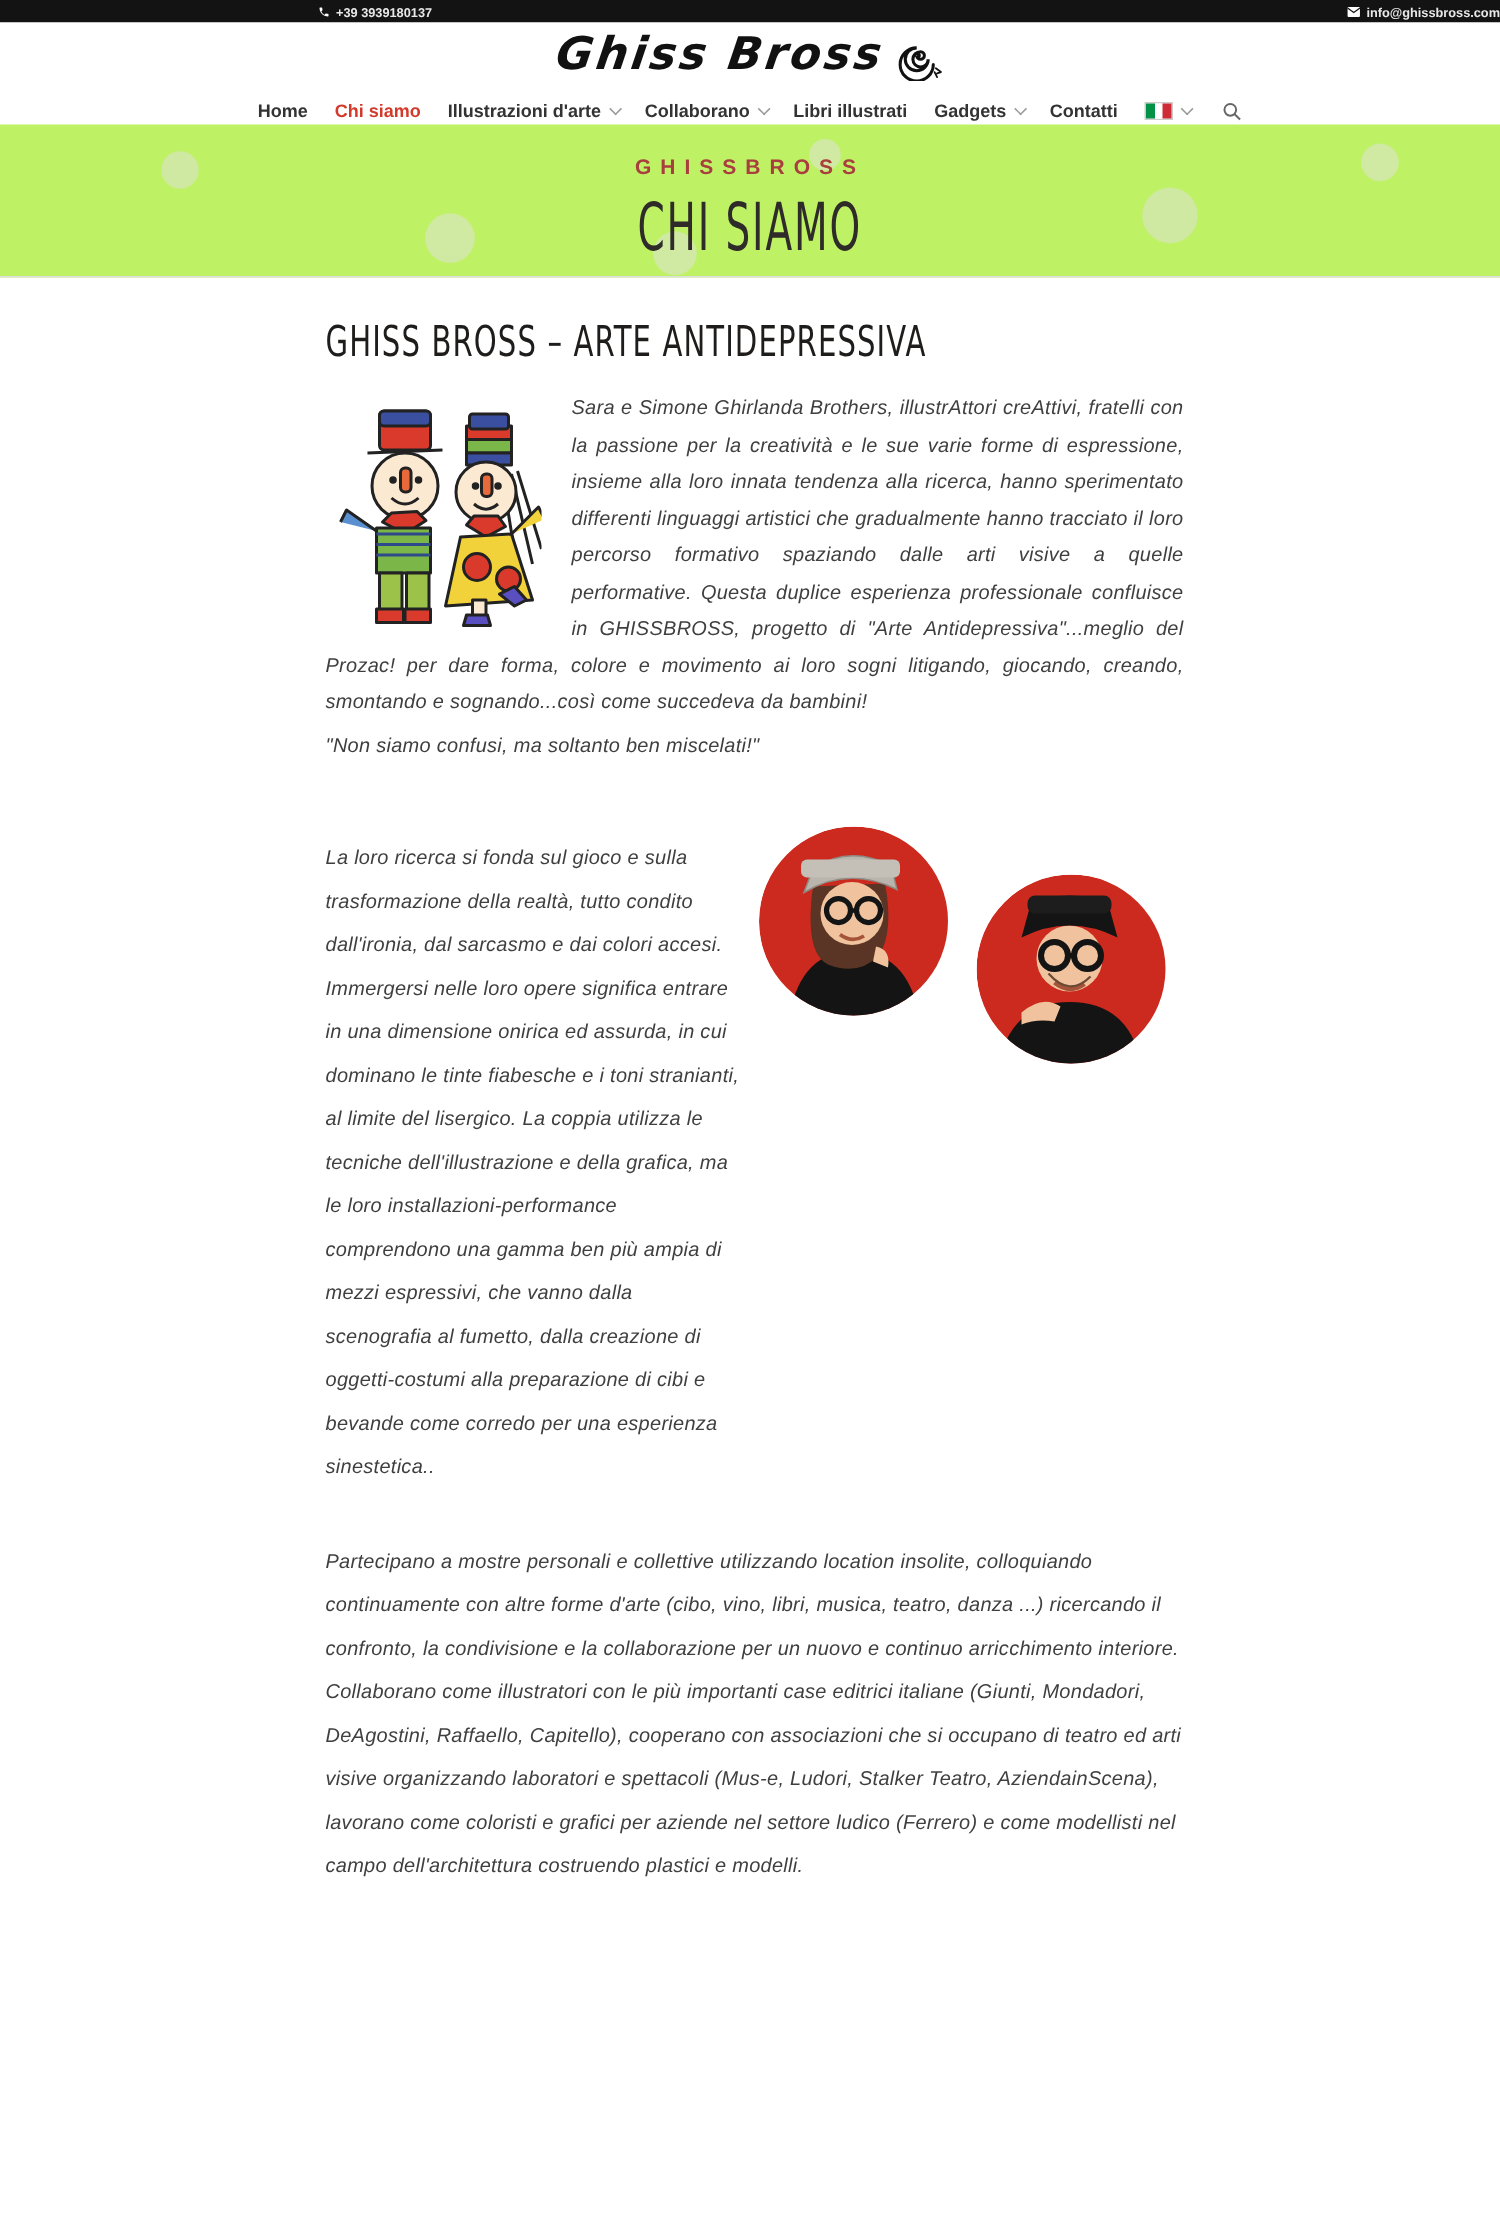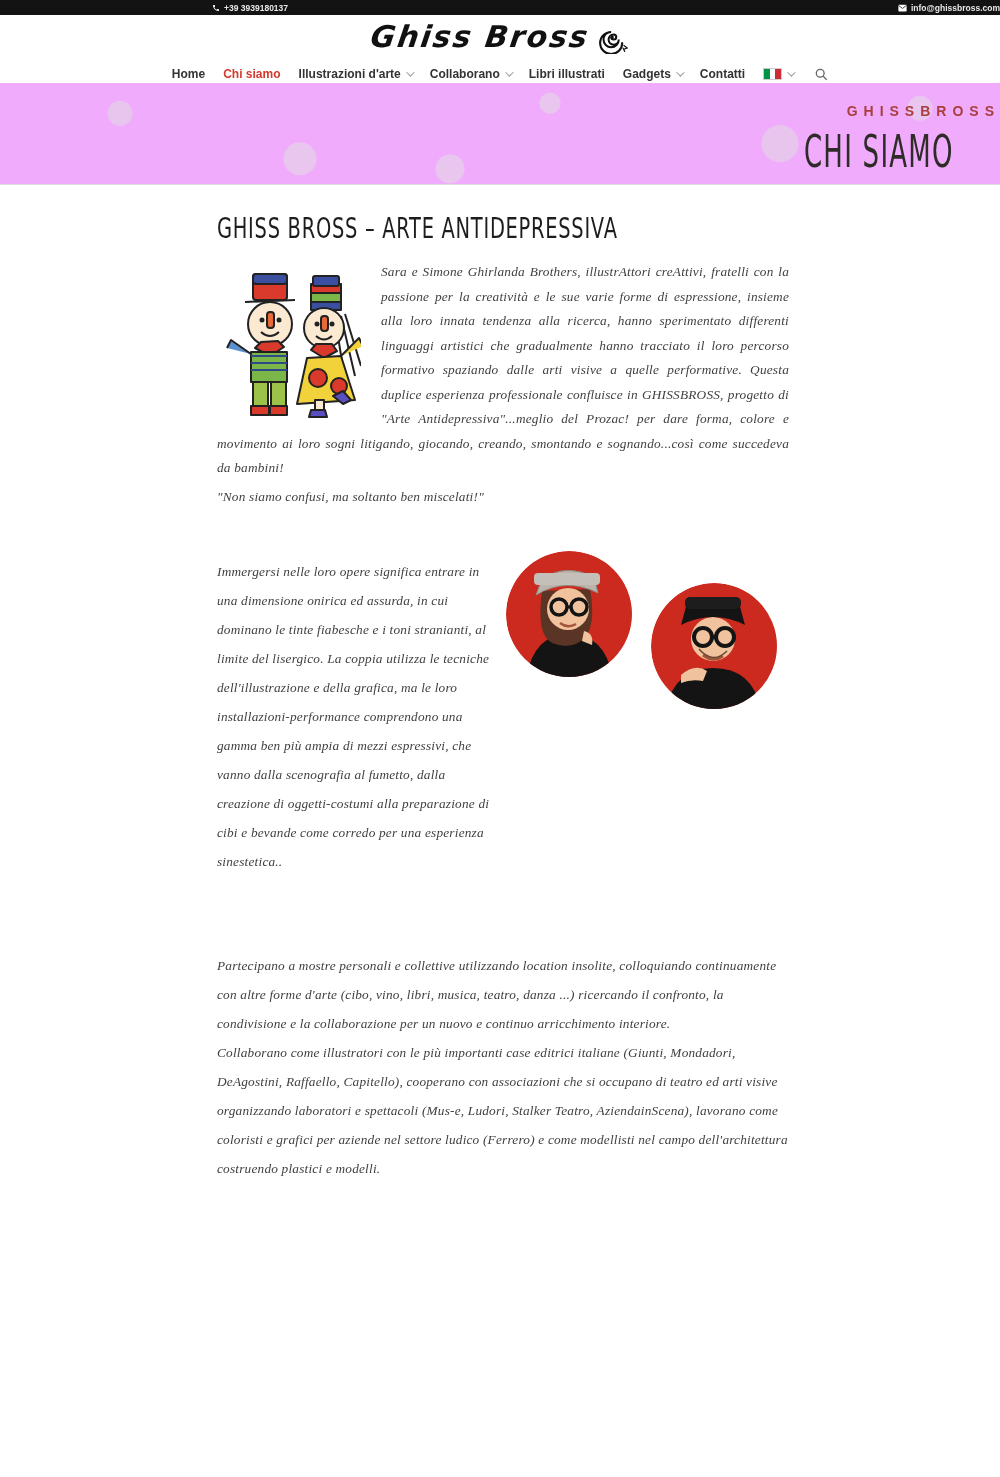--- a/index.html
+++ b/index.html
@@ -18,39 +18,39 @@
   .nav-row { position:absolute; bottom:2px; left:0; right:0; display:flex; justify-content:center; align-items:center; gap:18px; }
   .nav-item { display:flex; align-items:center; gap:5px; font-size:12px; font-weight:700; color:#333; text-decoration:none; cursor:pointer; }
   .nav-item.active { color:#d33a2c; }
   .chev { width:6px; height:6px; border-right:1.5px solid #999; border-bottom:1.5px solid #999; transform:rotate(45deg) translateY(-2px); display:inline-block; }
   .flag { width:19px; height:12px; display:flex; border:1px solid #ccc; }
   .flag i { flex:1; }
   .flag .g{background:#009246}.flag .w{background:#fff}.flag .r{background:#ce2b37}
   .searchbtn { margin-left:4px; cursor:pointer; display:flex; align-items:center; }
 
   
-  .hero { height:102px; background:#f0abfc; border-bottom:1px solid #ddd; text-align:right; position:relative; overflow:hidden; }
+  .hero { height:102px; background:#bef264; border-bottom:1px solid #ddd; text-align:center; position:relative; overflow:hidden; }
   .hero .texture { position:absolute; inset:0; opacity:.5;
     background:
      radial-gradient(circle at 12% 30%, #e0dfdf 0 12px, transparent 13px),
      radial-gradient(circle at 30% 75%, #e2e1e1 0 16px, transparent 17px),
      radial-gradient(circle at 55% 20%, #e3e2e2 0 10px, transparent 11px),
      radial-gradient(circle at 78% 60%, #e0dfdf 0 18px, transparent 19px),
      radial-gradient(circle at 92% 25%, #e2e1e1 0 12px, transparent 13px),
      radial-gradient(circle at 45% 85%, #e3e2e2 0 14px, transparent 15px);
   }
   .hero-eyebrow { position:relative; padding-top:20px; font-size:14px; font-weight:700; letter-spacing:6px; color:#a93e3e; }
   .hero-title-wrap { position:relative; margin-top:8px; }
   .hand { font-family:"DejaVu Sans", sans-serif; font-weight:500; text-transform:uppercase; }
   .hero-title { display:inline-block; font-size:42px; color:#2e2b28; letter-spacing:2px; transform:scale(0.62,1.05); }
 
   
   .content { width:572px; margin-left:217px; padding-top:28px; }
   .sec1-heading { font-size:27px; color:#1f1d1b; letter-spacing:1px; transform:scale(0.72,1.05); transform-origin:left center; white-space:nowrap; margin-bottom:16px; }
-  .script { font-family:Liberation Serif, serif; font-style:italic; color:#3f3f3f; font-size:13.3px; letter-spacing:.2px; }
+  .script { font-family:Liberation Sans, sans-serif; font-style:italic; color:#3f3f3f; font-size:13.3px; letter-spacing:.2px; }
   .sec1-para { line-height:24.5px; text-align:justify; }
   .duo { float:left; margin:6px 20px 6px 6px; }
   .quote-line { clear:both; line-height:24.5px; padding-top:4px; }
 
   .sec2 { display:flex; margin-top:48px; }
   .sec2-text { width:282px; line-height:29px; }
   .sec2-text p { margin:0; }
   .photos { position:relative; width:290px; height:360px; margin-left:10px; }
   .photo { position:absolute; border-radius:50%; overflow:hidden; }
   .photo.p1 { left:2px; top:-6px; }
@@ -183,20 +183,21 @@
         <path d="M88 144 l14 0 l2 7 l-18 0 z" fill="#5a4fc0"></path>
         <path d="M110 130 l10 8 l8 -4 l-8 -9 z" fill="#5a4fc0"></path>
       </g>
     </svg>
     <p class="script sec1-para">Sara e Simone Ghirlanda Brothers, illustrAttori creAttivi, fratelli con la passione per la creatività e le sue varie forme di espressione, insieme alla loro innata tendenza alla ricerca, hanno sperimentato differenti linguaggi artistici che gradualmente hanno tracciato il loro percorso formativo spaziando dalle arti visive a quelle performative. Questa duplice esperienza professionale confluisce in GHISSBROSS, progetto di "Arte Antidepressiva"...meglio del Prozac! per dare forma, colore e movimento ai loro sogni litigando, giocando, creando, smontando e sognando...così come succedeva da bambini!</p>
     <p class="script quote-line">"Non siamo confusi, ma soltanto ben miscelati!"</p>
   </div>
 
   <div class="sec2">
     <div class="sec2-text script">
+        <p>La loro ricerca si fonda sul gioco e sulla trasformazione della realtà, tutto condito dall'ironia, dal sarcasmo e dai colori accesi.</p>
         <p>Immergersi nelle loro opere significa entrare in una dimensione onirica ed assurda, in cui dominano le tinte fiabesche e i toni stranianti, al limite del lisergico. La coppia utilizza le tecniche dell'illustrazione e della grafica, ma le loro installazioni-performance comprendono una gamma ben più ampia di mezzi espressivi, che vanno dalla scenografia al fumetto, dalla creazione di oggetti-costumi alla preparazione di cibi e bevande come corredo per una esperienza sinestetica..</p>
       </div>
     <div class="photos">
       <svg class="photo p1" width="127" height="127" viewBox="0 0 127 127">
         <defs>
             <clipPath id="c1">
               <circle cx="63" cy="63" r="63"></circle>
             </clipPath>
           </defs>
         <g clip-path="url(#c1)">

